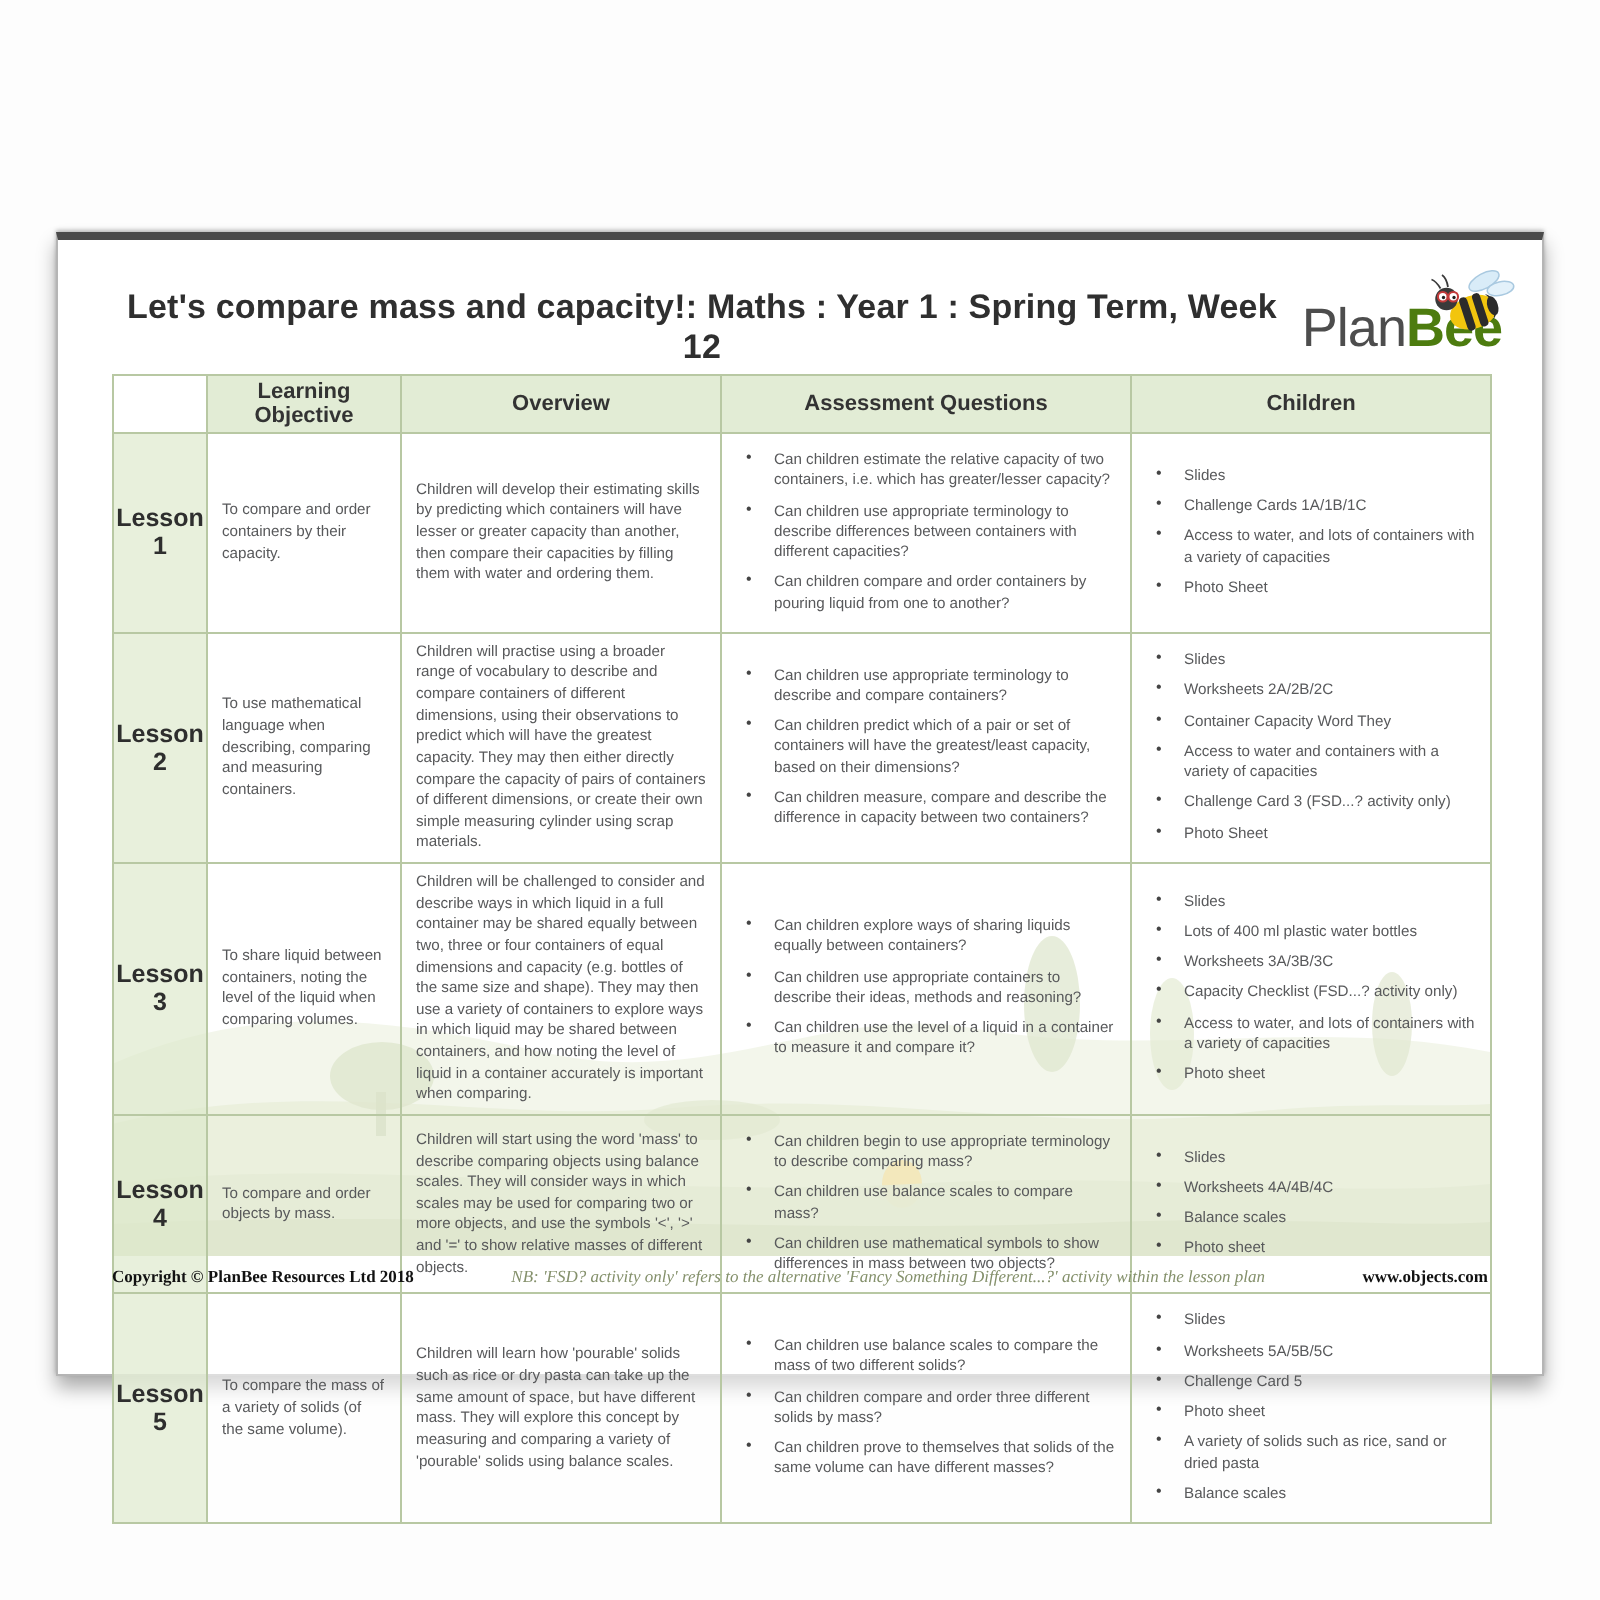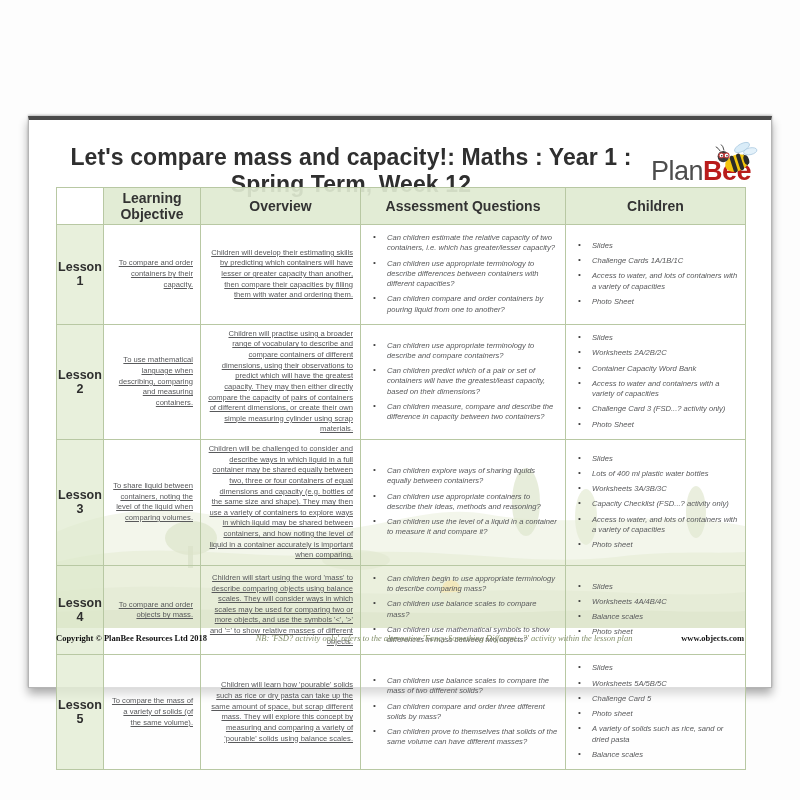--- a/index.html
+++ b/index.html
@@ -13,53 +13,53 @@
     border-top: 4px solid #4a4a4a;
     box-shadow: 0 -1px 2px rgba(0,0,0,0.25), 0 6px 9px rgba(0,0,0,0.32);
   }
 
   .title-row {
     position: absolute; top: 24px; left: 26px; right: 20px;
     display: flex; align-items: center;
   }
   .doc-title {
     flex: 1; text-align: center;
-    font-size: 23px; font-weight: bold; color: #2f2f2f; letter-spacing: 0.1px;
+    font-size: 17px; font-weight: bold; color: #2f2f2f; letter-spacing: 0.1px;
   }
   .logo { display: flex; align-items: flex-start; margin-left: 4px; position: relative; }
   .logo-text { font-size: 27px; color: #4d4d4d; line-height: 1; letter-spacing: -0.5px; }
-  .logo-text .bee-bold { font-weight: bold; color: #b91c1c; margin-top: 28px; }
+  .logo-text .bee-bold { font-weight: bold; color: #4d7c0f; margin-top: 28px; }
   .logo-bee { position: absolute; right: -8px; top: -18px; width: 46px; height: 36px; }
 
   .landscape {
     position: absolute; left: 27px; top: 322px; width: 689px; height: 186px;
     z-index: 0; pointer-events: none;
   }
 
   table.plan {
     position: absolute; top: 67px; left: 27px; width: 689px; z-index: 1;
     border-collapse: collapse; table-layout: fixed;
   }
   .plan td, .plan th { border: 1px solid #b8c8a3; vertical-align: middle; overflow: hidden; }
   .plan th {
-    background: rgba(224,234,209,0.92); font-size: 14px; font-weight: bold; color: #333;
+    background: rgba(224,234,209,0.92); font-size: 11px; font-weight: bold; color: #333;
     height: 21px; text-align: center; padding: 2px;
   }
   .plan th.corner { background: rgba(255,255,255,0.55); }
   td.lesson-cell {
     background: rgba(228,237,214,0.85);
     font-size: 12.5px; font-weight: bold; color: #2e2e2e; text-align: center; margin-left: 37px;
   }
   td.obj-cell, td.ov-cell {
     background: rgba(255,255,255,0.55);
-    font-size: 7.6px; color: #58595b; text-align: right; padding: 4px 7px; line-height: 1.4; text-decoration: underline;
+    font-size: 7.6px; color: #58595b; text-align: left; padding: 4px 7px; line-height: 1.4;
   }
   td.q-cell, td.r-cell {
     background: rgba(255,255,255,0.55);
-    font-size: 7.6px; color: #58595b; padding: 4px 6px 4px 4px; line-height: 1.35; font-style: italic;
+    font-size: 7.6px; color: #58595b; padding: 4px 6px 4px 4px; line-height: 1.35;
   }
   ul.blist { list-style: none; }
   ul.blist li {
     position: relative; padding-left: 14px; margin: 4px 0 5px 8px;
   }
   ul.blist li::before {
     content: "\2022"; position: absolute; left: 0; top: -1px; color: #444; font-size: 8px;
   }
   tr.r1 { height: 85px; } tr.r2 { height: 88px; } tr.r3 { height: 90px; }
   tr.r4 { height: 77px; } tr.r5 { height: 80px; }
@@ -164,21 +164,21 @@
           <ul class="blist">
                 <li>Can children use appropriate terminology to describe and compare containers?</li>
                 <li>Can children predict which of a pair or set of containers will have the greatest/least capacity, based on their dimensions?</li>
                 <li>Can children measure, compare and describe the difference in capacity between two containers?</li>
               </ul>
         </td>
         <td class="r-cell">
           <ul class="blist">
                 <li>Slides</li>
                 <li>Worksheets 2A/2B/2C</li>
-                <li>Container Capacity Word Bank</li>
+                <li>Container Capacity Word They</li>
                 <li>Access to water and containers with a variety of capacities</li>
                 <li>Challenge Card 3 (FSD...? activity only)</li>
                 <li>Photo Sheet</li>
               </ul>
         </td>
       </tr>
 
       <tr class="r3">
         <td class="lesson-cell">Lesson 3</td>
         <td class="obj-cell">To share liquid between containers, noting the level of the liquid when comparing volumes.</td>
@@ -219,21 +219,21 @@
                 <li>Worksheets 4A/4B/4C</li>
                 <li>Balance scales</li>
                 <li>Photo sheet</li>
               </ul>
         </td>
       </tr>
 
       <tr class="r5">
         <td class="lesson-cell">Lesson 5</td>
         <td class="obj-cell">To compare the mass of a variety of solids (of the same volume).</td>
-        <td class="ov-cell">Children will learn how 'pourable' solids such as rice or dry pasta can take up the same amount of space, but scrap different mass. They will explore this concept by measuring and comparing a variety of 'pourable' solids using balance scales.</td>
+        <td class="ov-cell">Children will learn how 'pourable' solids such as rice or dry pasta can take up the same amount of space, but have different mass. They will explore this concept by measuring and comparing a variety of 'pourable' solids using balance scales.</td>
         <td class="q-cell">
           <ul class="blist">
                 <li>Can children use balance scales to compare the mass of two different solids?</li>
                 <li>Can children compare and order three different solids by mass?</li>
                 <li>Can children prove to themselves that solids of the same volume can have different masses?</li>
               </ul>
         </td>
         <td class="r-cell">
           <ul class="blist">
                 <li>Slides</li>

